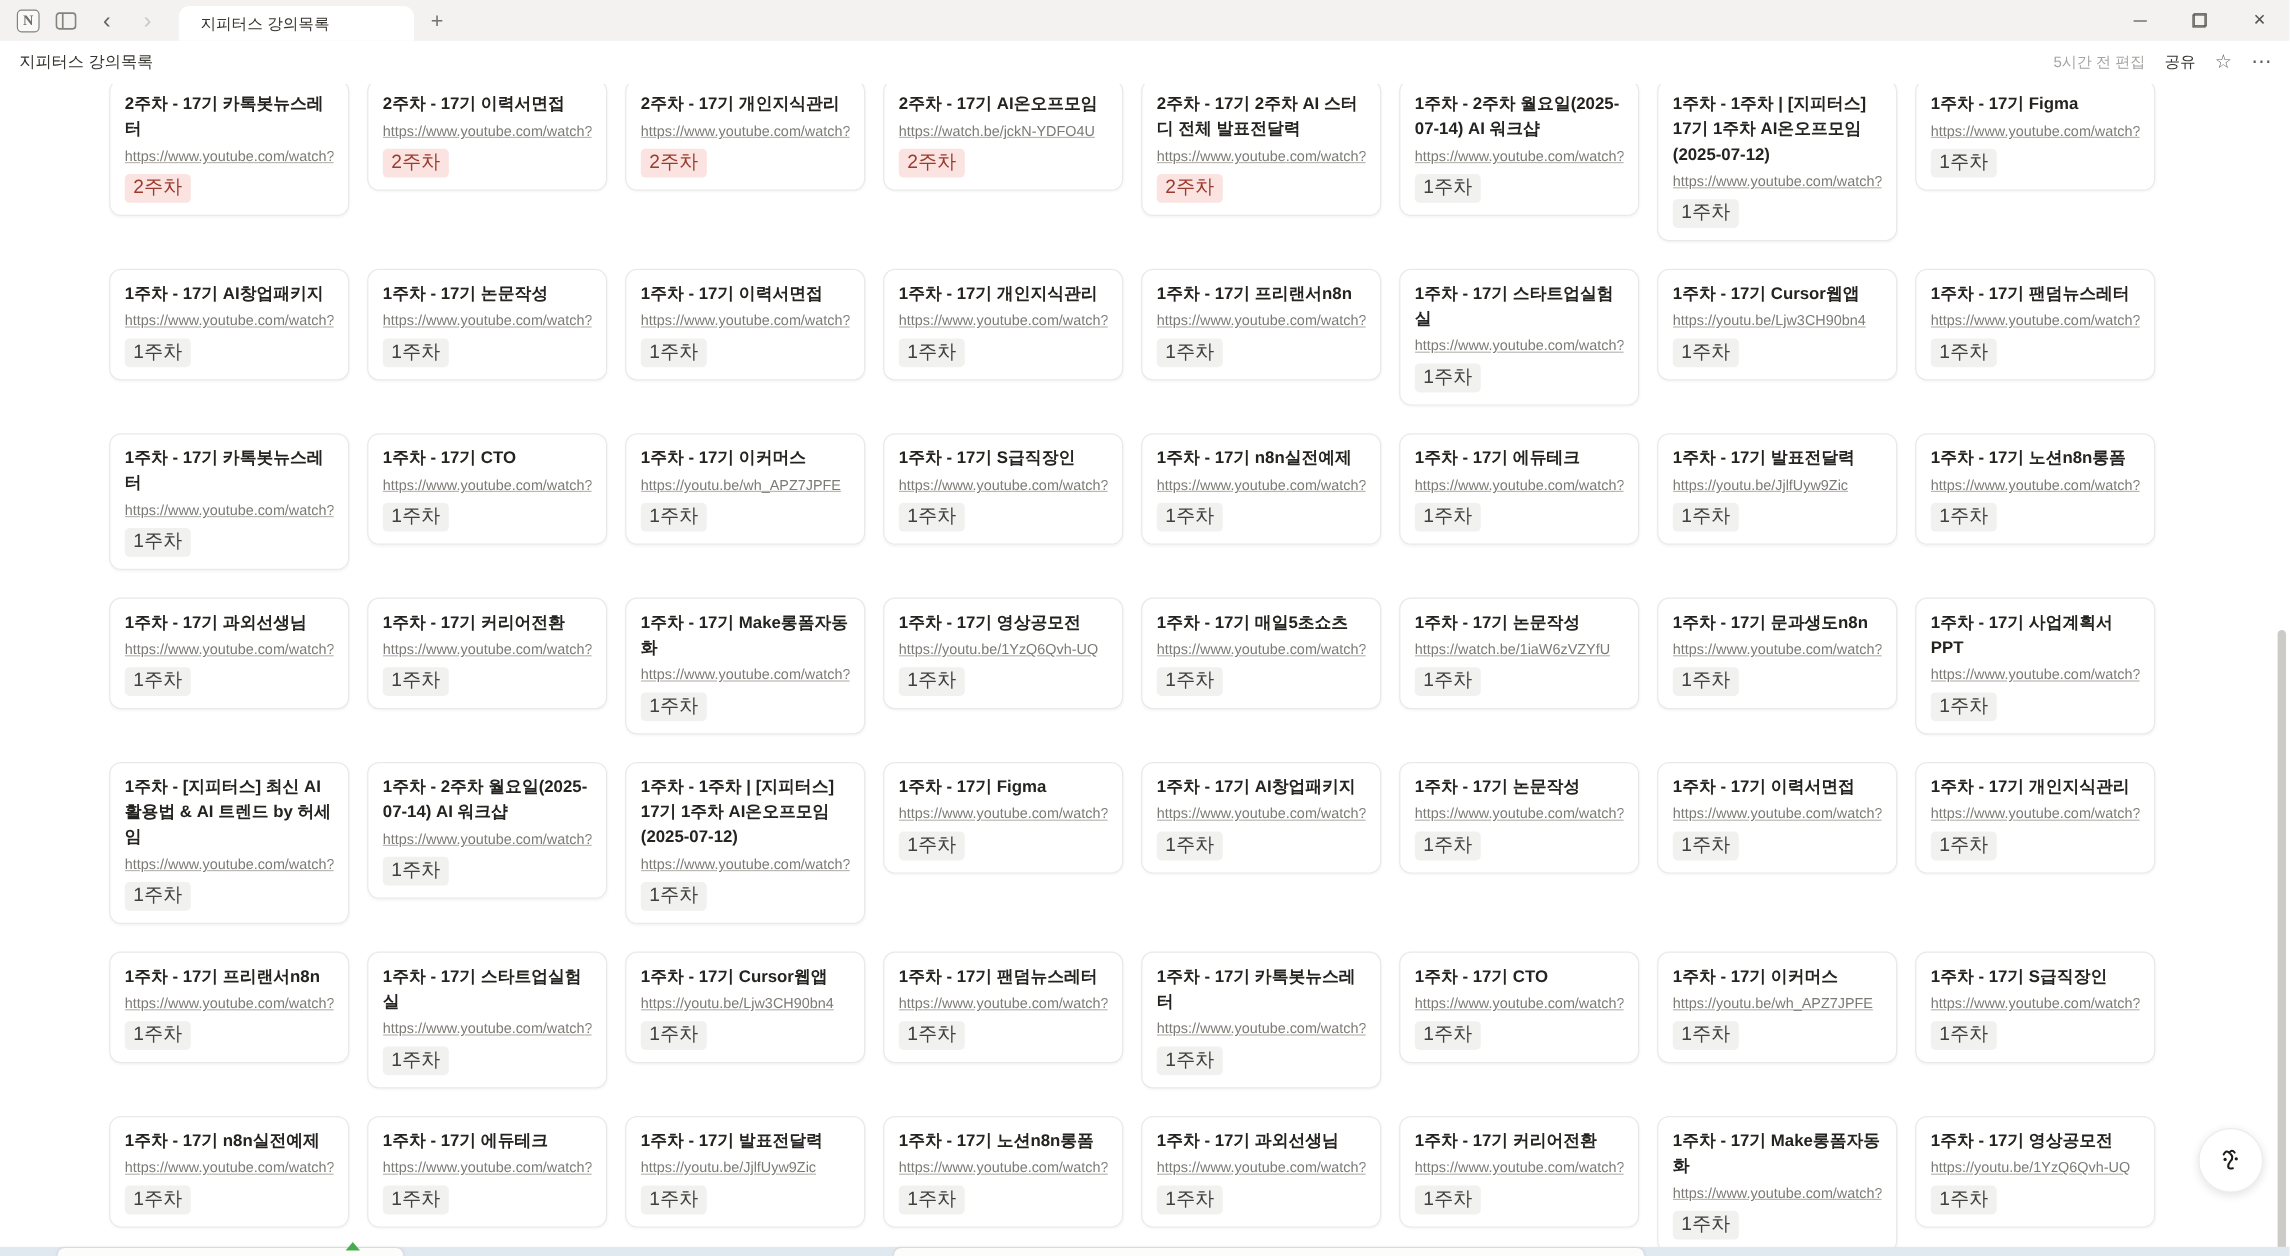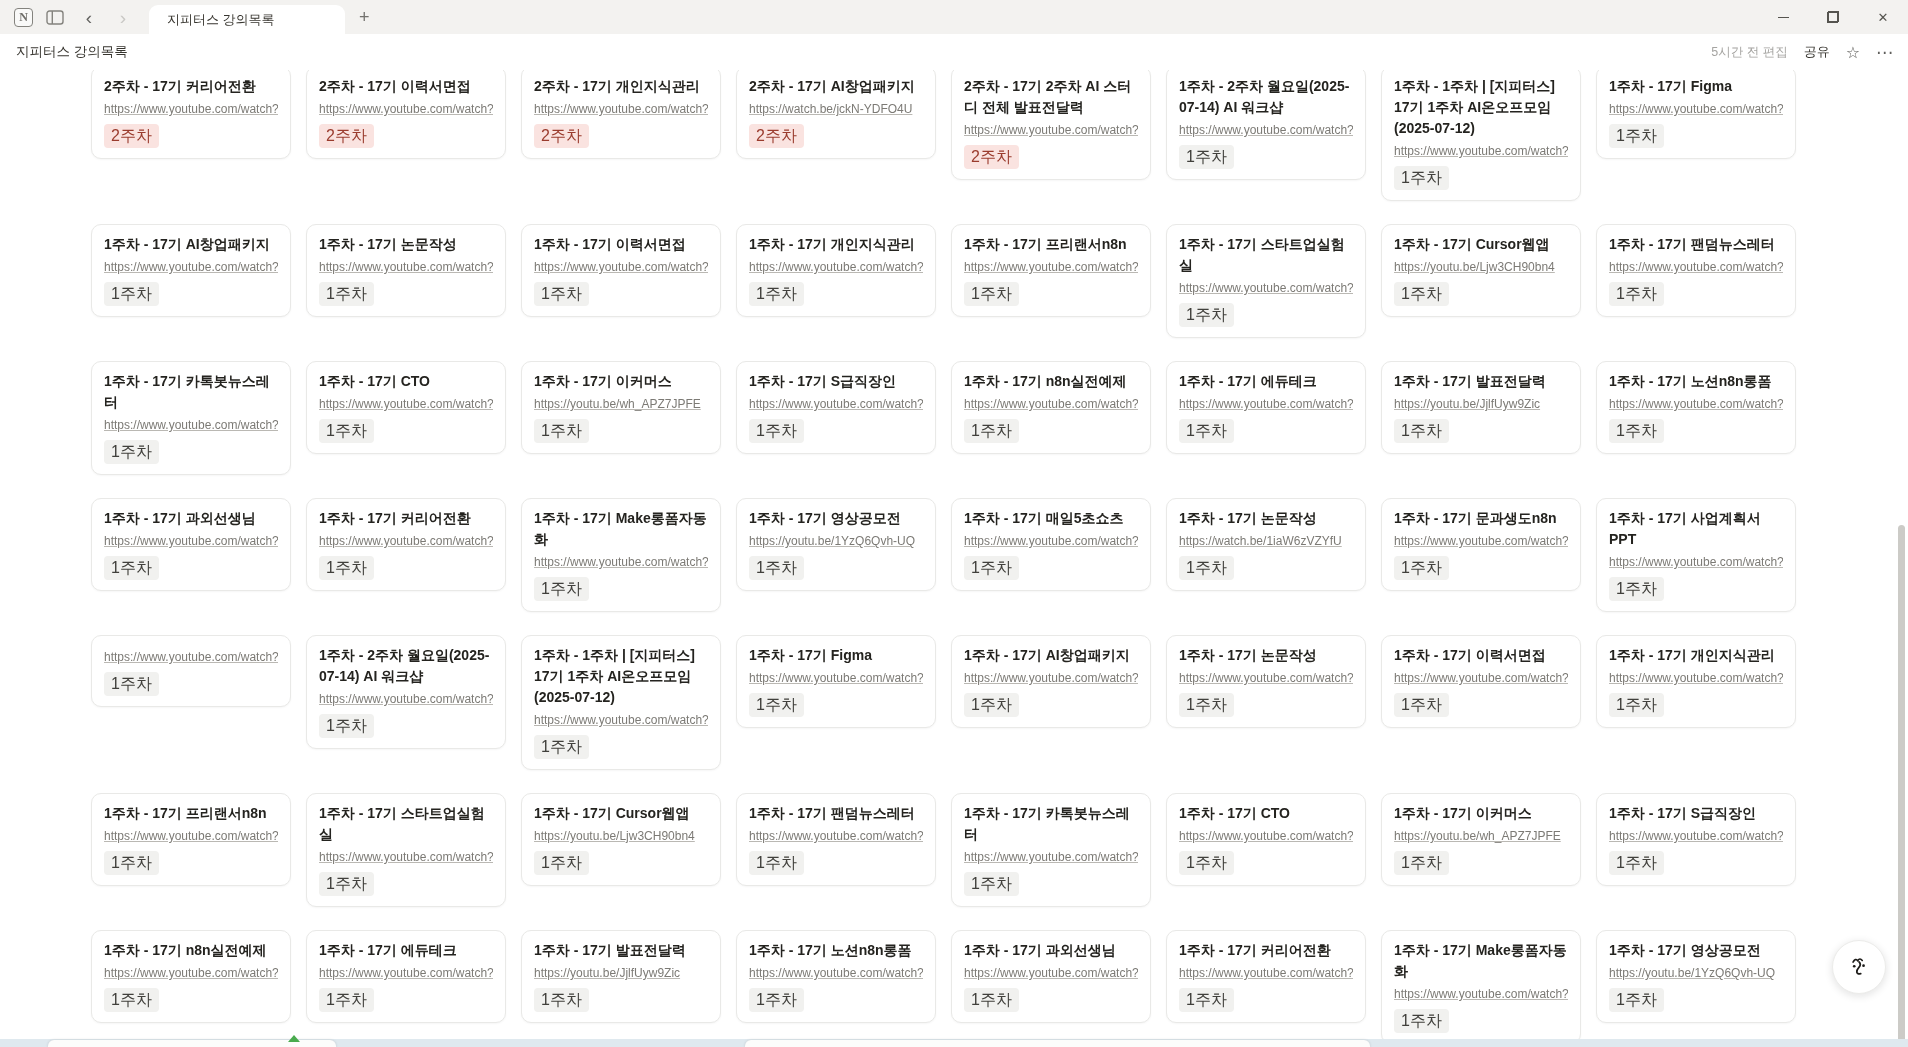--- a/index.html
+++ b/index.html
@@ -110,24 +110,24 @@
   <div class="ph-right">
     <span class="edited">5시간 전 편집</span>
     <span class="share">공유</span>
     <span class="star">☆</span>
     <span class="more">⋯</span>
   </div>
 </div>
 
 <div class="content">
   <div class="grid">
-    <div class="card"><div class="card-title">2주차 - 17기 커리어전환</div><div class="card-url">https://www.youtube.com/watch?v=</div><span class="card-tag" style="background: rgb(250, 227, 224); color: rgb(154, 59, 45);">2주차</span></div>
+    <div class="card"><div class="card-title">2주차 - 17기 카톡봇뉴스레터</div><div class="card-url">https://www.youtube.com/watch?v=</div><span class="card-tag" style="background: rgb(250, 227, 224); color: rgb(154, 59, 45);">2주차</span></div>
       <div class="card"><div class="card-title">2주차 - 17기 이력서면접</div><div class="card-url">https://www.youtube.com/watch?v=</div><span class="card-tag" style="background: rgb(250, 227, 224); color: rgb(154, 59, 45);">2주차</span></div>
       <div class="card"><div class="card-title">2주차 - 17기 개인지식관리</div><div class="card-url">https://www.youtube.com/watch?v=</div><span class="card-tag" style="background: rgb(250, 227, 224); color: rgb(154, 59, 45);">2주차</span></div>
-      <div class="card"><div class="card-title">2주차 - 17기 AI창업패키지</div><div class="card-url">https://watch.be/jckN-YDFO4U</div><span class="card-tag" style="background: rgb(250, 227, 224); color: rgb(154, 59, 45);">2주차</span></div>
+      <div class="card"><div class="card-title">2주차 - 17기 AI온오프모임</div><div class="card-url">https://watch.be/jckN-YDFO4U</div><span class="card-tag" style="background: rgb(250, 227, 224); color: rgb(154, 59, 45);">2주차</span></div>
       <div class="card"><div class="card-title">2주차 - 17기 2주차 AI 스터디 전체 발표전달력</div><div class="card-url">https://www.youtube.com/watch?v=</div><span class="card-tag" style="background: rgb(250, 227, 224); color: rgb(154, 59, 45);">2주차</span></div>
       <div class="card"><div class="card-title">1주차 - 2주차 월요일(2025-07-14) AI 워크샵</div><div class="card-url">https://www.youtube.com/watch?v=</div><span class="card-tag" style="background: rgb(241, 241, 239); color: rgb(65, 64, 60);">1주차</span></div>
       <div class="card"><div class="card-title">1주차 - 1주차 | [지피터스] 17기 1주차 AI온오프모임 (2025-07-12)</div><div class="card-url">https://www.youtube.com/watch?v=</div><span class="card-tag" style="background: rgb(241, 241, 239); color: rgb(65, 64, 60);">1주차</span></div>
       <div class="card"><div class="card-title">1주차 - 17기 Figma</div><div class="card-url">https://www.youtube.com/watch?v=</div><span class="card-tag" style="background: rgb(241, 241, 239); color: rgb(65, 64, 60);">1주차</span></div>
       <div class="card"><div class="card-title">1주차 - 17기 AI창업패키지</div><div class="card-url">https://www.youtube.com/watch?v=</div><span class="card-tag" style="background: rgb(241, 241, 239); color: rgb(65, 64, 60);">1주차</span></div>
       <div class="card"><div class="card-title">1주차 - 17기 논문작성</div><div class="card-url">https://www.youtube.com/watch?v=</div><span class="card-tag" style="background: rgb(241, 241, 239); color: rgb(65, 64, 60);">1주차</span></div>
       <div class="card"><div class="card-title">1주차 - 17기 이력서면접</div><div class="card-url">https://www.youtube.com/watch?v=</div><span class="card-tag" style="background: rgb(241, 241, 239); color: rgb(65, 64, 60);">1주차</span></div>
       <div class="card"><div class="card-title">1주차 - 17기 개인지식관리</div><div class="card-url">https://www.youtube.com/watch?v=</div><span class="card-tag" style="background: rgb(241, 241, 239); color: rgb(65, 64, 60);">1주차</span></div>
       <div class="card"><div class="card-title">1주차 - 17기 프리랜서n8n</div><div class="card-url">https://www.youtube.com/watch?v=</div><span class="card-tag" style="background: rgb(241, 241, 239); color: rgb(65, 64, 60);">1주차</span></div>
       <div class="card"><div class="card-title">1주차 - 17기 스타트업실험실</div><div class="card-url">https://www.youtube.com/watch?v=</div><span class="card-tag" style="background: rgb(241, 241, 239); color: rgb(65, 64, 60);">1주차</span></div>
@@ -142,21 +142,21 @@
       <div class="card"><div class="card-title">1주차 - 17기 발표전달력</div><div class="card-url">https://youtu.be/JjlfUyw9Zic</div><span class="card-tag" style="background: rgb(241, 241, 239); color: rgb(65, 64, 60);">1주차</span></div>
       <div class="card"><div class="card-title">1주차 - 17기 노션n8n롱폼</div><div class="card-url">https://www.youtube.com/watch?v=</div><span class="card-tag" style="background: rgb(241, 241, 239); color: rgb(65, 64, 60);">1주차</span></div>
       <div class="card"><div class="card-title">1주차 - 17기 과외선생님</div><div class="card-url">https://www.youtube.com/watch?v=</div><span class="card-tag" style="background: rgb(241, 241, 239); color: rgb(65, 64, 60);">1주차</span></div>
       <div class="card"><div class="card-title">1주차 - 17기 커리어전환</div><div class="card-url">https://www.youtube.com/watch?v=</div><span class="card-tag" style="background: rgb(241, 241, 239); color: rgb(65, 64, 60);">1주차</span></div>
       <div class="card"><div class="card-title">1주차 - 17기 Make롱폼자동화</div><div class="card-url">https://www.youtube.com/watch?v=</div><span class="card-tag" style="background: rgb(241, 241, 239); color: rgb(65, 64, 60);">1주차</span></div>
       <div class="card"><div class="card-title">1주차 - 17기 영상공모전</div><div class="card-url">https://youtu.be/1YzQ6Qvh-UQ</div><span class="card-tag" style="background: rgb(241, 241, 239); color: rgb(65, 64, 60);">1주차</span></div>
       <div class="card"><div class="card-title">1주차 - 17기 매일5초쇼츠</div><div class="card-url">https://www.youtube.com/watch?v=</div><span class="card-tag" style="background: rgb(241, 241, 239); color: rgb(65, 64, 60);">1주차</span></div>
       <div class="card"><div class="card-title">1주차 - 17기 논문작성</div><div class="card-url">https://watch.be/1iaW6zVZYfU</div><span class="card-tag" style="background: rgb(241, 241, 239); color: rgb(65, 64, 60);">1주차</span></div>
       <div class="card"><div class="card-title">1주차 - 17기 문과생도n8n</div><div class="card-url">https://www.youtube.com/watch?v=</div><span class="card-tag" style="background: rgb(241, 241, 239); color: rgb(65, 64, 60);">1주차</span></div>
       <div class="card"><div class="card-title">1주차 - 17기 사업계획서PPT</div><div class="card-url">https://www.youtube.com/watch?v=</div><span class="card-tag" style="background: rgb(241, 241, 239); color: rgb(65, 64, 60);">1주차</span></div>
-      <div class="card"><div class="card-url">https://www.youtube.com/watch?v=</div><span class="card-tag" style="background: rgb(241, 241, 239); color: rgb(65, 64, 60);">1주차</span></div>
+      <div class="card"><div class="card-title">1주차 - [지피터스]  최신 AI 활용법 &amp; AI 트렌드 by 허세임</div><div class="card-url">https://www.youtube.com/watch?v=</div><span class="card-tag" style="background: rgb(241, 241, 239); color: rgb(65, 64, 60);">1주차</span></div>
       <div class="card"><div class="card-title">1주차 - 2주차 월요일(2025-07-14) AI 워크샵</div><div class="card-url">https://www.youtube.com/watch?v=</div><span class="card-tag" style="background: rgb(241, 241, 239); color: rgb(65, 64, 60);">1주차</span></div>
       <div class="card"><div class="card-title">1주차 - 1주차 | [지피터스] 17기 1주차 AI온오프모임 (2025-07-12)</div><div class="card-url">https://www.youtube.com/watch?v=</div><span class="card-tag" style="background: rgb(241, 241, 239); color: rgb(65, 64, 60);">1주차</span></div>
       <div class="card"><div class="card-title">1주차 - 17기 Figma</div><div class="card-url">https://www.youtube.com/watch?v=</div><span class="card-tag" style="background: rgb(241, 241, 239); color: rgb(65, 64, 60);">1주차</span></div>
       <div class="card"><div class="card-title">1주차 - 17기 AI창업패키지</div><div class="card-url">https://www.youtube.com/watch?v=</div><span class="card-tag" style="background: rgb(241, 241, 239); color: rgb(65, 64, 60);">1주차</span></div>
       <div class="card"><div class="card-title">1주차 - 17기 논문작성</div><div class="card-url">https://www.youtube.com/watch?v=</div><span class="card-tag" style="background: rgb(241, 241, 239); color: rgb(65, 64, 60);">1주차</span></div>
       <div class="card"><div class="card-title">1주차 - 17기 이력서면접</div><div class="card-url">https://www.youtube.com/watch?v=</div><span class="card-tag" style="background: rgb(241, 241, 239); color: rgb(65, 64, 60);">1주차</span></div>
       <div class="card"><div class="card-title">1주차 - 17기 개인지식관리</div><div class="card-url">https://www.youtube.com/watch?v=</div><span class="card-tag" style="background: rgb(241, 241, 239); color: rgb(65, 64, 60);">1주차</span></div>
       <div class="card"><div class="card-title">1주차 - 17기 프리랜서n8n</div><div class="card-url">https://www.youtube.com/watch?v=</div><span class="card-tag" style="background: rgb(241, 241, 239); color: rgb(65, 64, 60);">1주차</span></div>
       <div class="card"><div class="card-title">1주차 - 17기 스타트업실험실</div><div class="card-url">https://www.youtube.com/watch?v=</div><span class="card-tag" style="background: rgb(241, 241, 239); color: rgb(65, 64, 60);">1주차</span></div>
       <div class="card"><div class="card-title">1주차 - 17기 Cursor웹앱</div><div class="card-url">https://youtu.be/Ljw3CH90bn4</div><span class="card-tag" style="background: rgb(241, 241, 239); color: rgb(65, 64, 60);">1주차</span></div>

